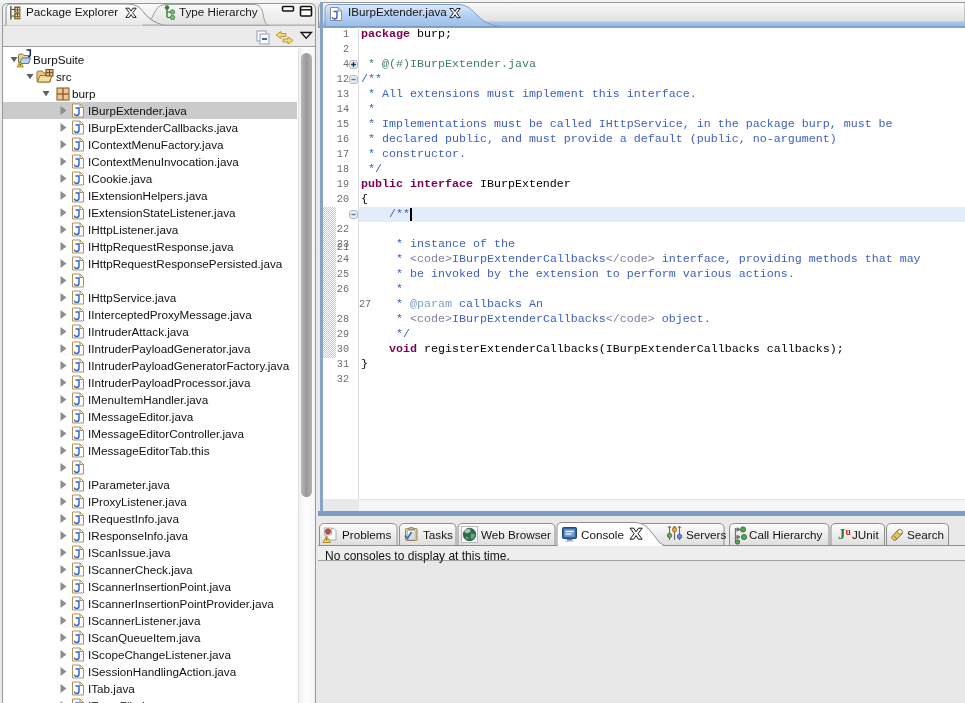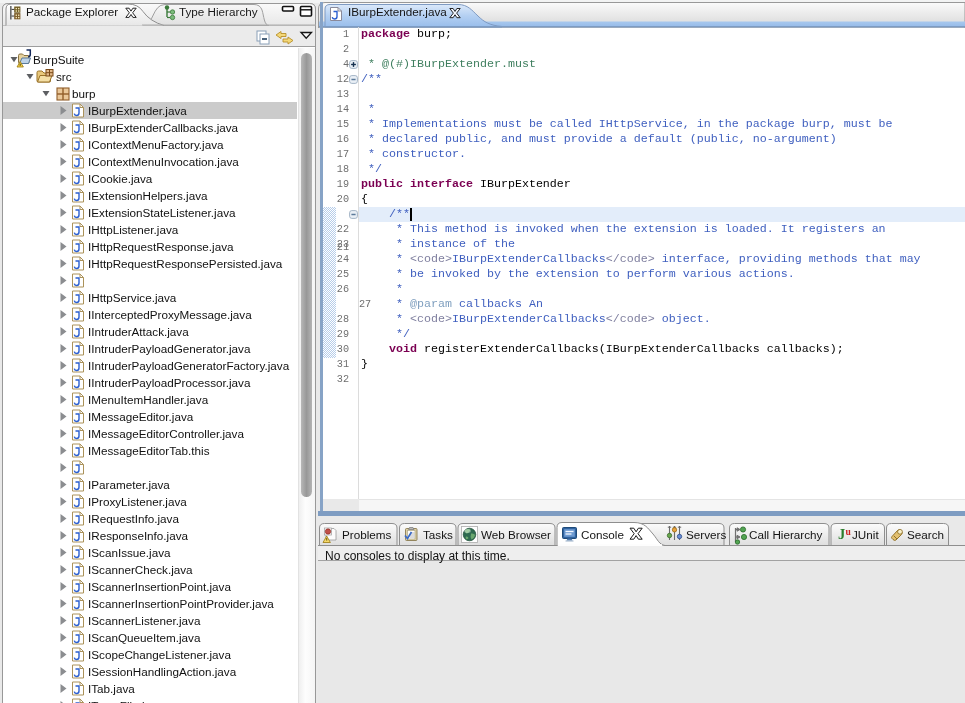--- a/index.html
+++ b/index.html
@@ -322,31 +322,31 @@
       <rect x="0.6" y="48.6" width="7.8" height="7.8" rx="2.2"></rect>
       <rect x="0.6" y="183.6" width="7.8" height="7.8" rx="2.2"></rect>
     </g>
     <line x1="2.1" y1="37.5" x2="6.9" y2="37.5" stroke="#16304f" stroke-width="1.4"></line>
     <line x1="4.5" y1="35.1" x2="4.5" y2="39.9" stroke="#16304f" stroke-width="1.4"></line>
     <line x1="2.4" y1="52.5" x2="6.6" y2="52.5" stroke="#5b7a9a" stroke-width="1.5"></line>
     <line x1="2.4" y1="187.5" x2="6.6" y2="187.5" stroke="#5b7a9a" stroke-width="1.5"></line>
   </svg>
 
   <div class="cl" style="top:27px;"><span class="kw">package</span> burp;</div>
-  <div class="cl" style="top:57px;"><span class="cm"> * @(#)IBurpExtender.must</span></div>
+  <div class="cl" style="top:57px;"><span class="cm"> * @(#)IBurpExtender.java</span></div>
   <div class="cl" style="top:72px;"><span class="jd">/**</span></div>
+  <div class="cl" style="top:87px;"><span class="jd"> * All extensions must implement this interface.</span></div>
   <div class="cl" style="top:102px;"><span class="jd"> *</span></div>
   <div class="cl" style="top:117px;"><span class="jd"> * Implementations must be called IHttpService, in the package burp, must be</span></div>
   <div class="cl" style="top:132px;"><span class="jd"> * declared public, and must provide a default (public, no-argument)</span></div>
   <div class="cl" style="top:147px;"><span class="jd"> * constructor.</span></div>
   <div class="cl" style="top:162px;"><span class="jd"> */</span></div>
   <div class="cl" style="top:177px;"><span class="kw">public interface</span> IBurpExtender</div>
   <div class="cl" style="top:192px;">{</div>
   <div class="cl" style="top:207px;"><span class="jd">    /**</span></div>
-  <div class="cl" style="top:222px;"><span class="jd">     * This method is invoked when the extension is loaded. It registers an</span></div>
   <div class="cl" style="top:237px;"><span class="jd">     * instance of the</span></div>
   <div class="cl" style="top:252px;"><span class="jd">     * </span><span class="tg">&lt;code&gt;</span><span class="jd">IBurpExtenderCallbacks</span><span class="tg">&lt;/code&gt;</span><span class="jd"> interface, providing methods that may</span></div>
   <div class="cl" style="top:267px;"><span class="jd">     * be invoked by the extension to perform various actions.</span></div>
   <div class="cl" style="top:282px;"><span class="jd">     *</span></div>
   <div class="cl" style="top:297px;"><span class="jd">     * </span><span class="pt">@param</span><span class="jd"> callbacks An</span></div>
   <div class="cl" style="top:312px;"><span class="jd">     * </span><span class="tg">&lt;code&gt;</span><span class="jd">IBurpExtenderCallbacks</span><span class="tg">&lt;/code&gt;</span><span class="jd"> object.</span></div>
   <div class="cl" style="top:327px;"><span class="jd">     */</span></div>
   <div class="cl" style="top:342px;">    <span class="kw">void</span> registerExtenderCallbacks(IBurpExtenderCallbacks callbacks);</div>
   <div class="cl" style="top:357px;">}</div>
 

